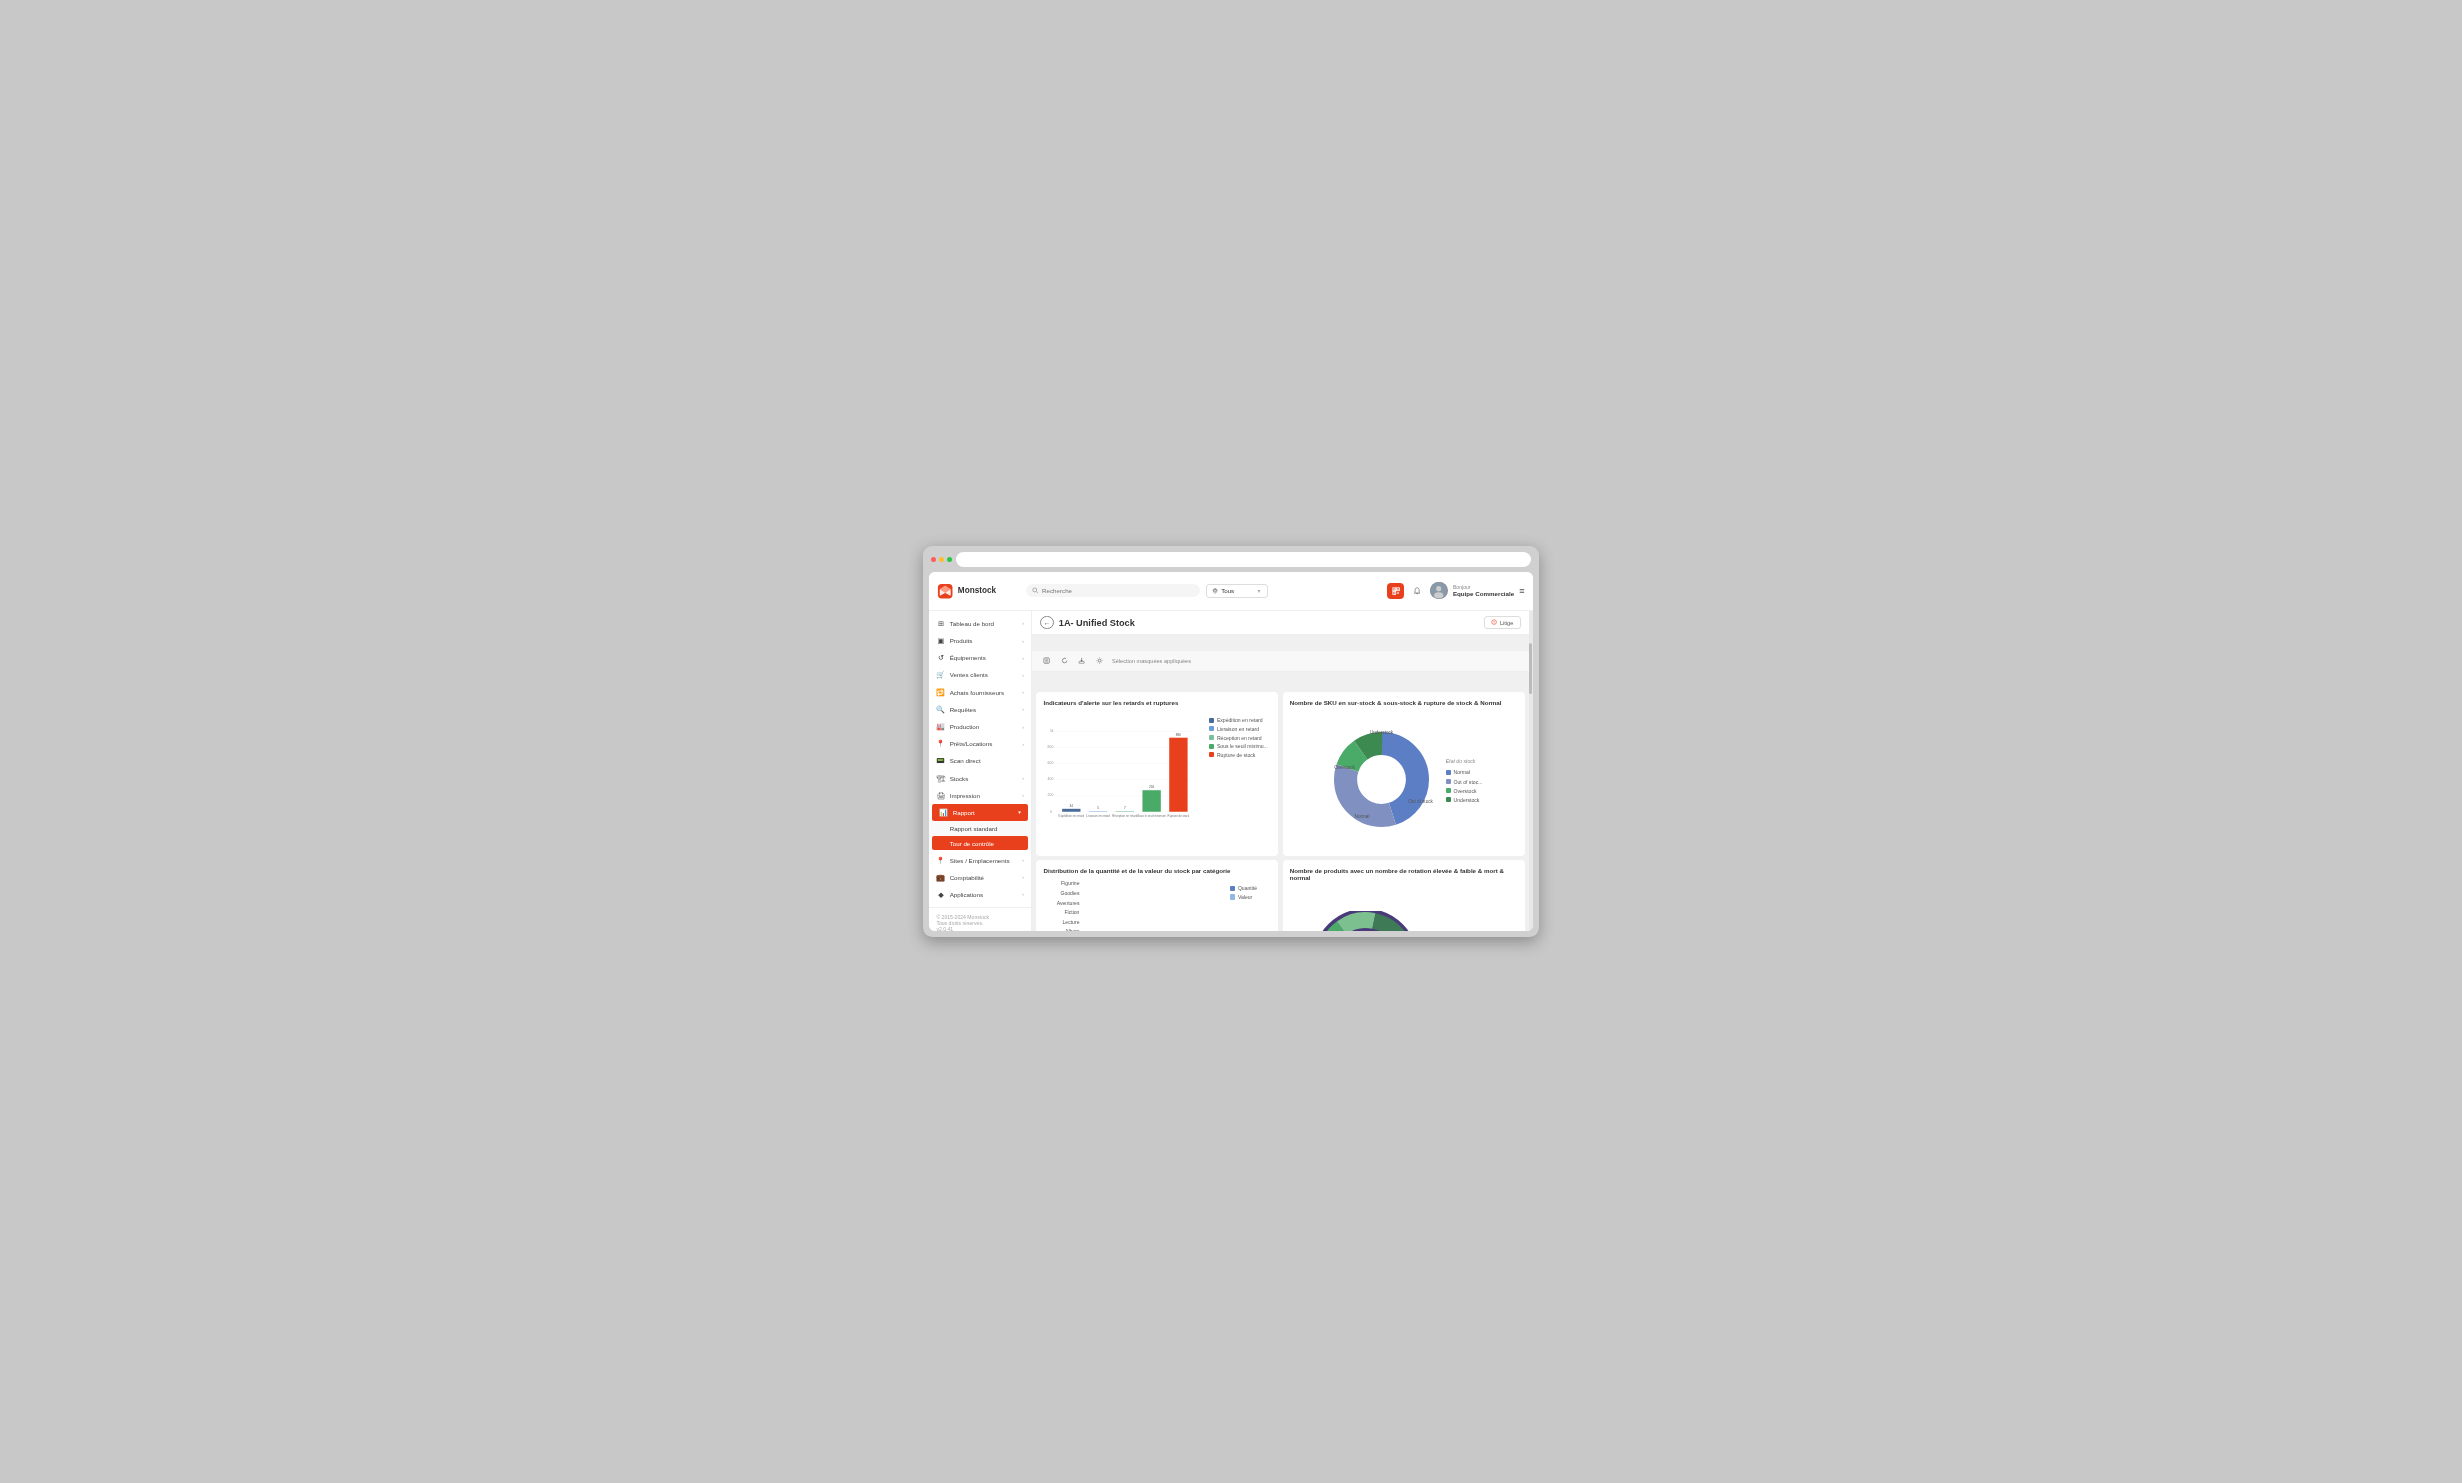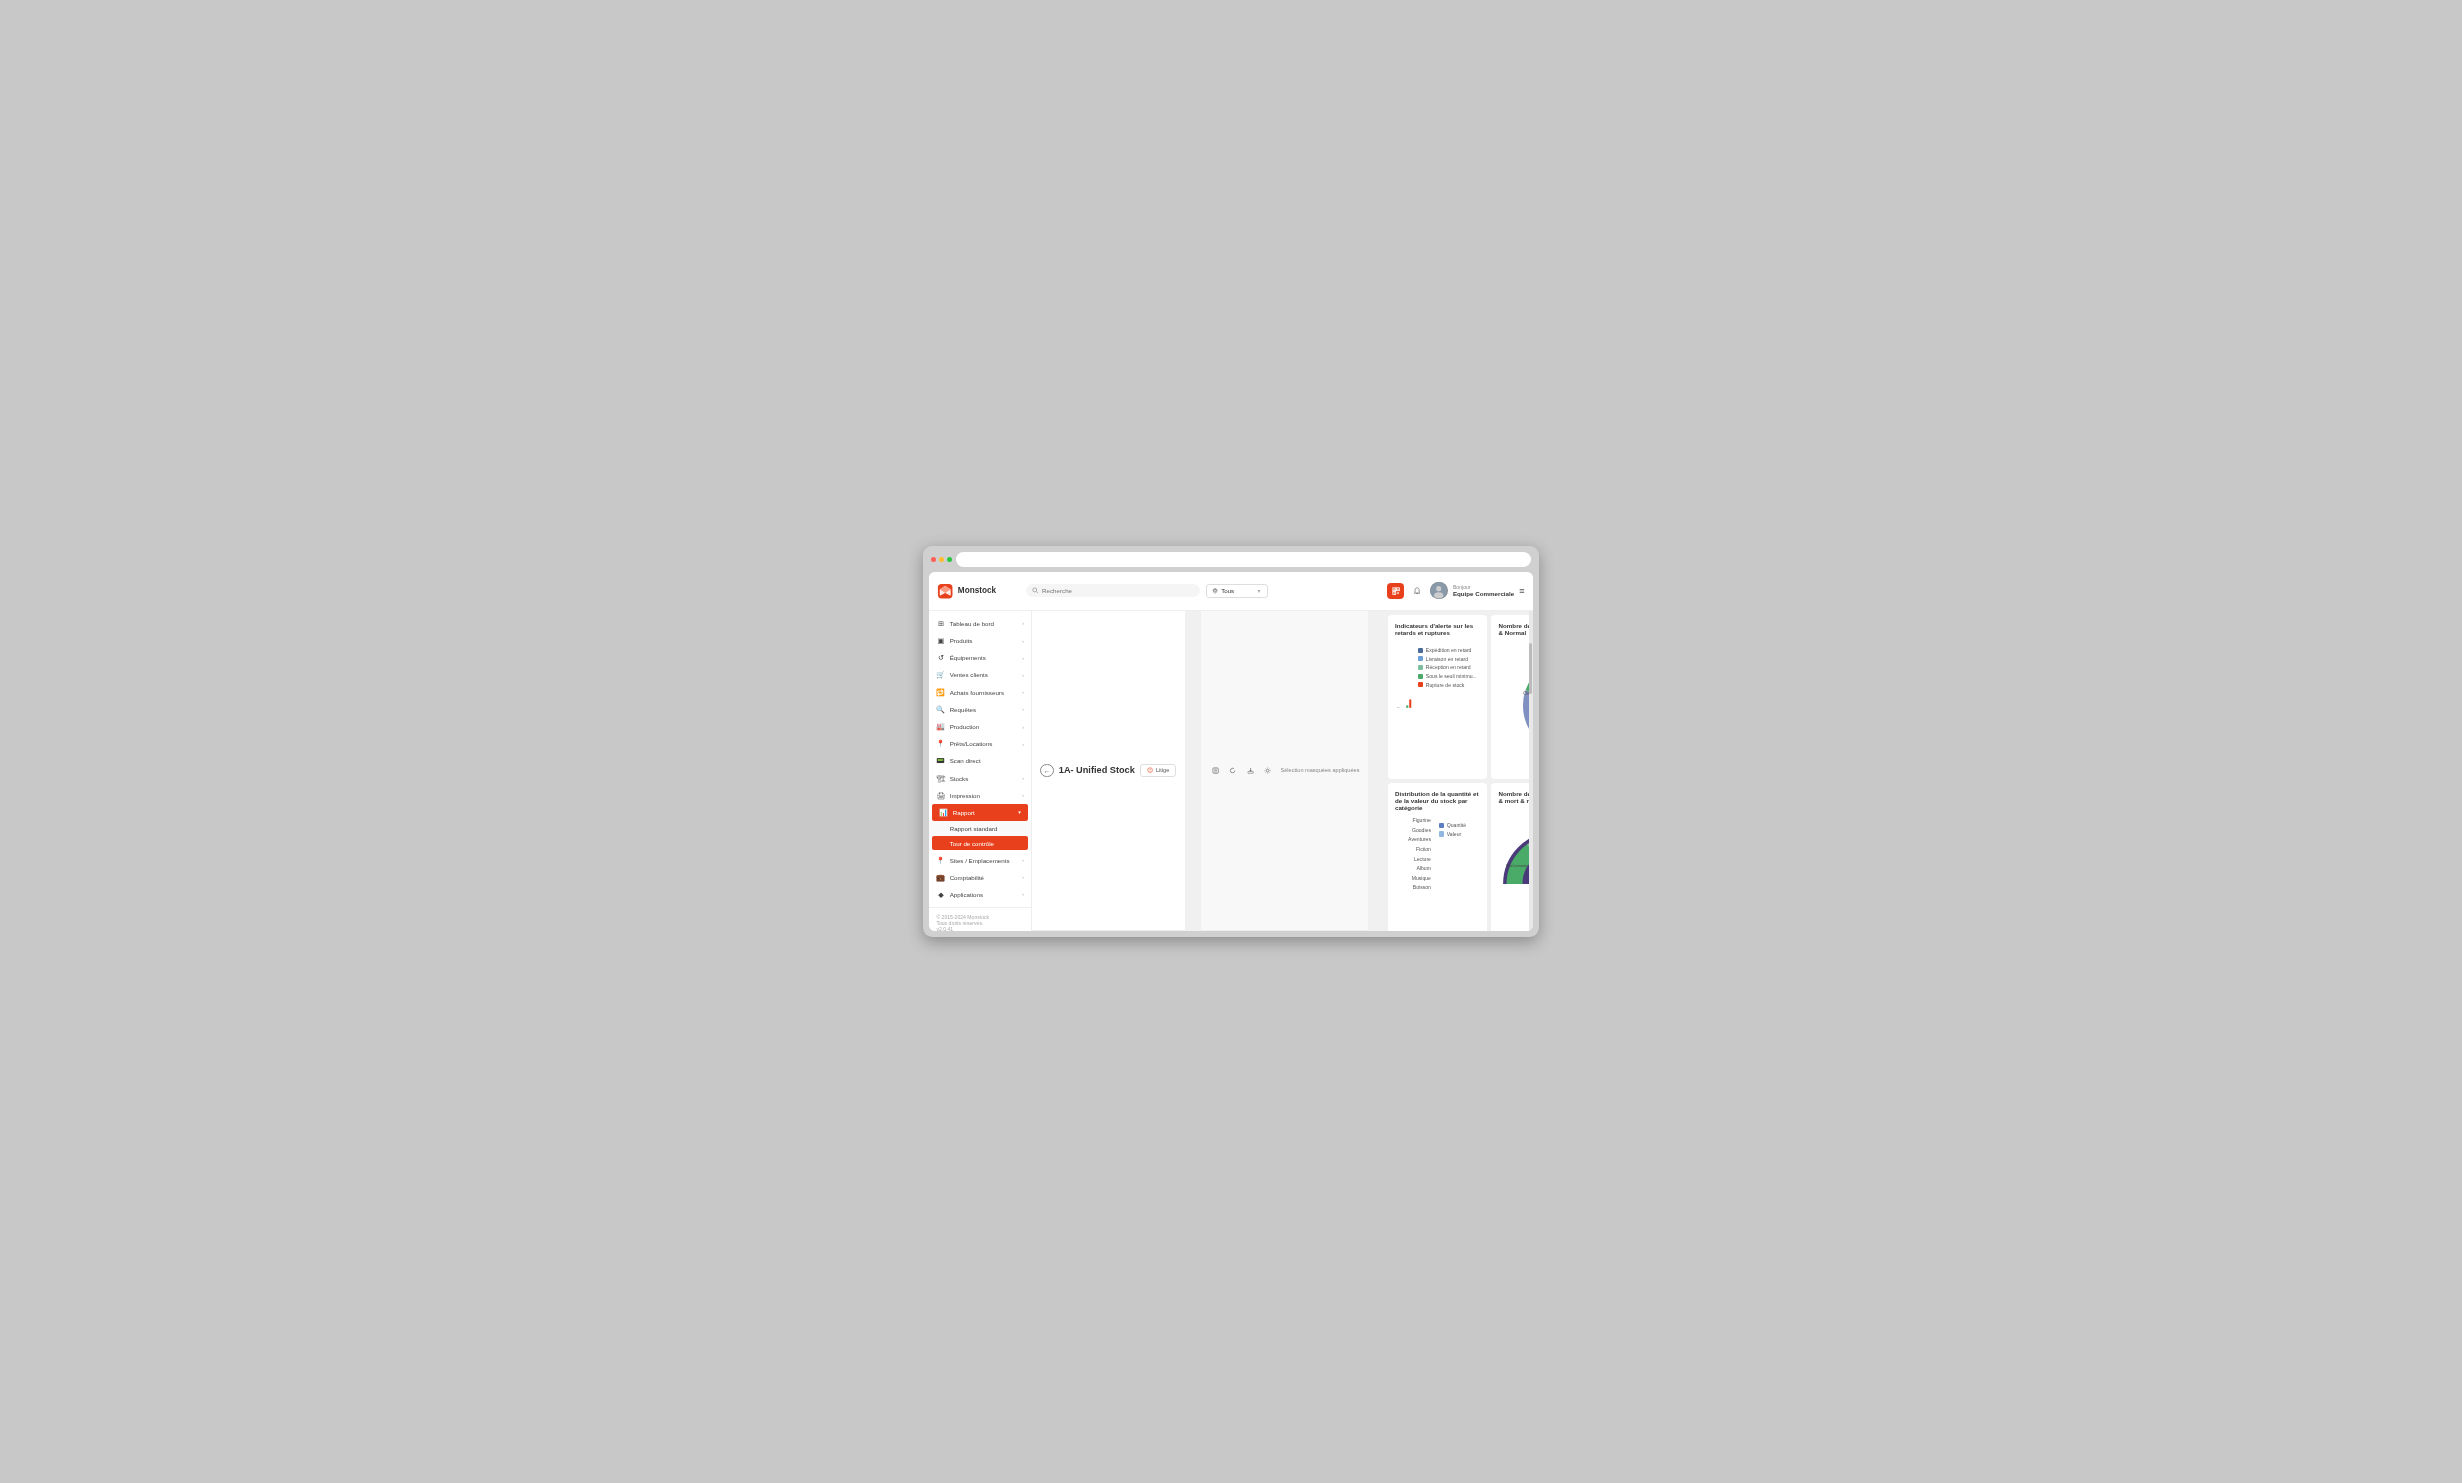--- a/index.html
+++ b/index.html
@@ -32,21 +32,21 @@
     .sidebar { width: 103px; min-width: 103px; background: white; border-right: 0.5px solid #eee; overflow-y: auto; padding: 4.1px 0; }
     .sidebar-item { display: flex; align-items: center; padding: 4.1px 7.2px; cursor: pointer; font-size: 6.2px; color: #444; gap: 4.1px; position: relative; }
     .sidebar-item.active { background: #e8401c; color: white; border-radius: 2.1px; margin: 0 3.1px; }
     .sidebar-item .item-icon { font-size: 7.2px; min-width: 9.2px; text-align: center; }
     .sidebar-item .chevron { margin-left: auto; font-size: 5.1px; color: #aaa; }
     .sidebar-item.active .chevron { color: white; }
     .sidebar-sub { background: #f9f9f9; }
     .sidebar-sub-item { padding: 3.6px 7.2px 3.6px 20.5px; font-size: 6.2px; color: #444; cursor: pointer; }
     .sidebar-sub-item.active-sub { background: #e8401c; color: white; border-radius: 2.1px; margin: 1px 3.1px; padding: 3.6px 7.2px 3.6px 17.4px; }
     .sidebar-footer { padding: 6.2px 7.2px; font-size: 5.1px; color: #aaa; border-top: 0.5px solid #eee; margin-top: 4.1px; }
-    .content-area { flex: 1; overflow: hidden; display: flex; flex-direction: row; background: #f0f0f0; gap: 16px; }
+    .content-area { flex: 1; overflow: hidden; display: flex; flex-direction: column; background: #f0f0f0; gap: 16px; }
     .content-header { display: flex; align-items: center; padding: 5.1px 8.2px; background: white; border-bottom: 0.5px solid #eee; gap: 5.1px; }
     .back-btn { width: 13.3px; height: 13.3px; border-radius: 50%; border: 1px solid #888; display: flex; align-items: center; justify-content: center; cursor: pointer; color: #555; font-size: 6.7px; }
     .page-title { font-size: 9.2px; font-weight: 700; color: #333; flex: 1; }
     .litige-btn { display: flex; align-items: center; gap: 2.6px; border: 0.5px solid #ddd; border-radius: 3.1px; padding: 2.6px 6.2px; font-size: 5.6px; color: #555; cursor: pointer; background: white; }
     .toolbar { display: flex; align-items: center; padding: 3.1px 8.2px; background: #f8f8f8; border-bottom: 0.5px solid #eee; gap: 4.1px; }
     .toolbar-btn { width: 13.3px; height: 13.3px; display: flex; align-items: center; justify-content: center; cursor: pointer; color: #666; font-size: 6.7px; }
     .toolbar-label { font-size: 5.6px; color: #888; margin-left: 2.1px; }
     .charts-area { flex: 1; overflow-y: auto; padding: 4.1px; display: grid; grid-template-columns: 1fr 1fr; grid-template-rows: auto auto; gap: 4.1px; }
     .chart-card { background: white; border-radius: 4.1px; padding: 7.2px; min-height: 164px; display: flex; flex-direction: column; }
     .chart-title { font-size: 6.2px; font-weight: 600; color: #333; margin-bottom: 6.2px; }

